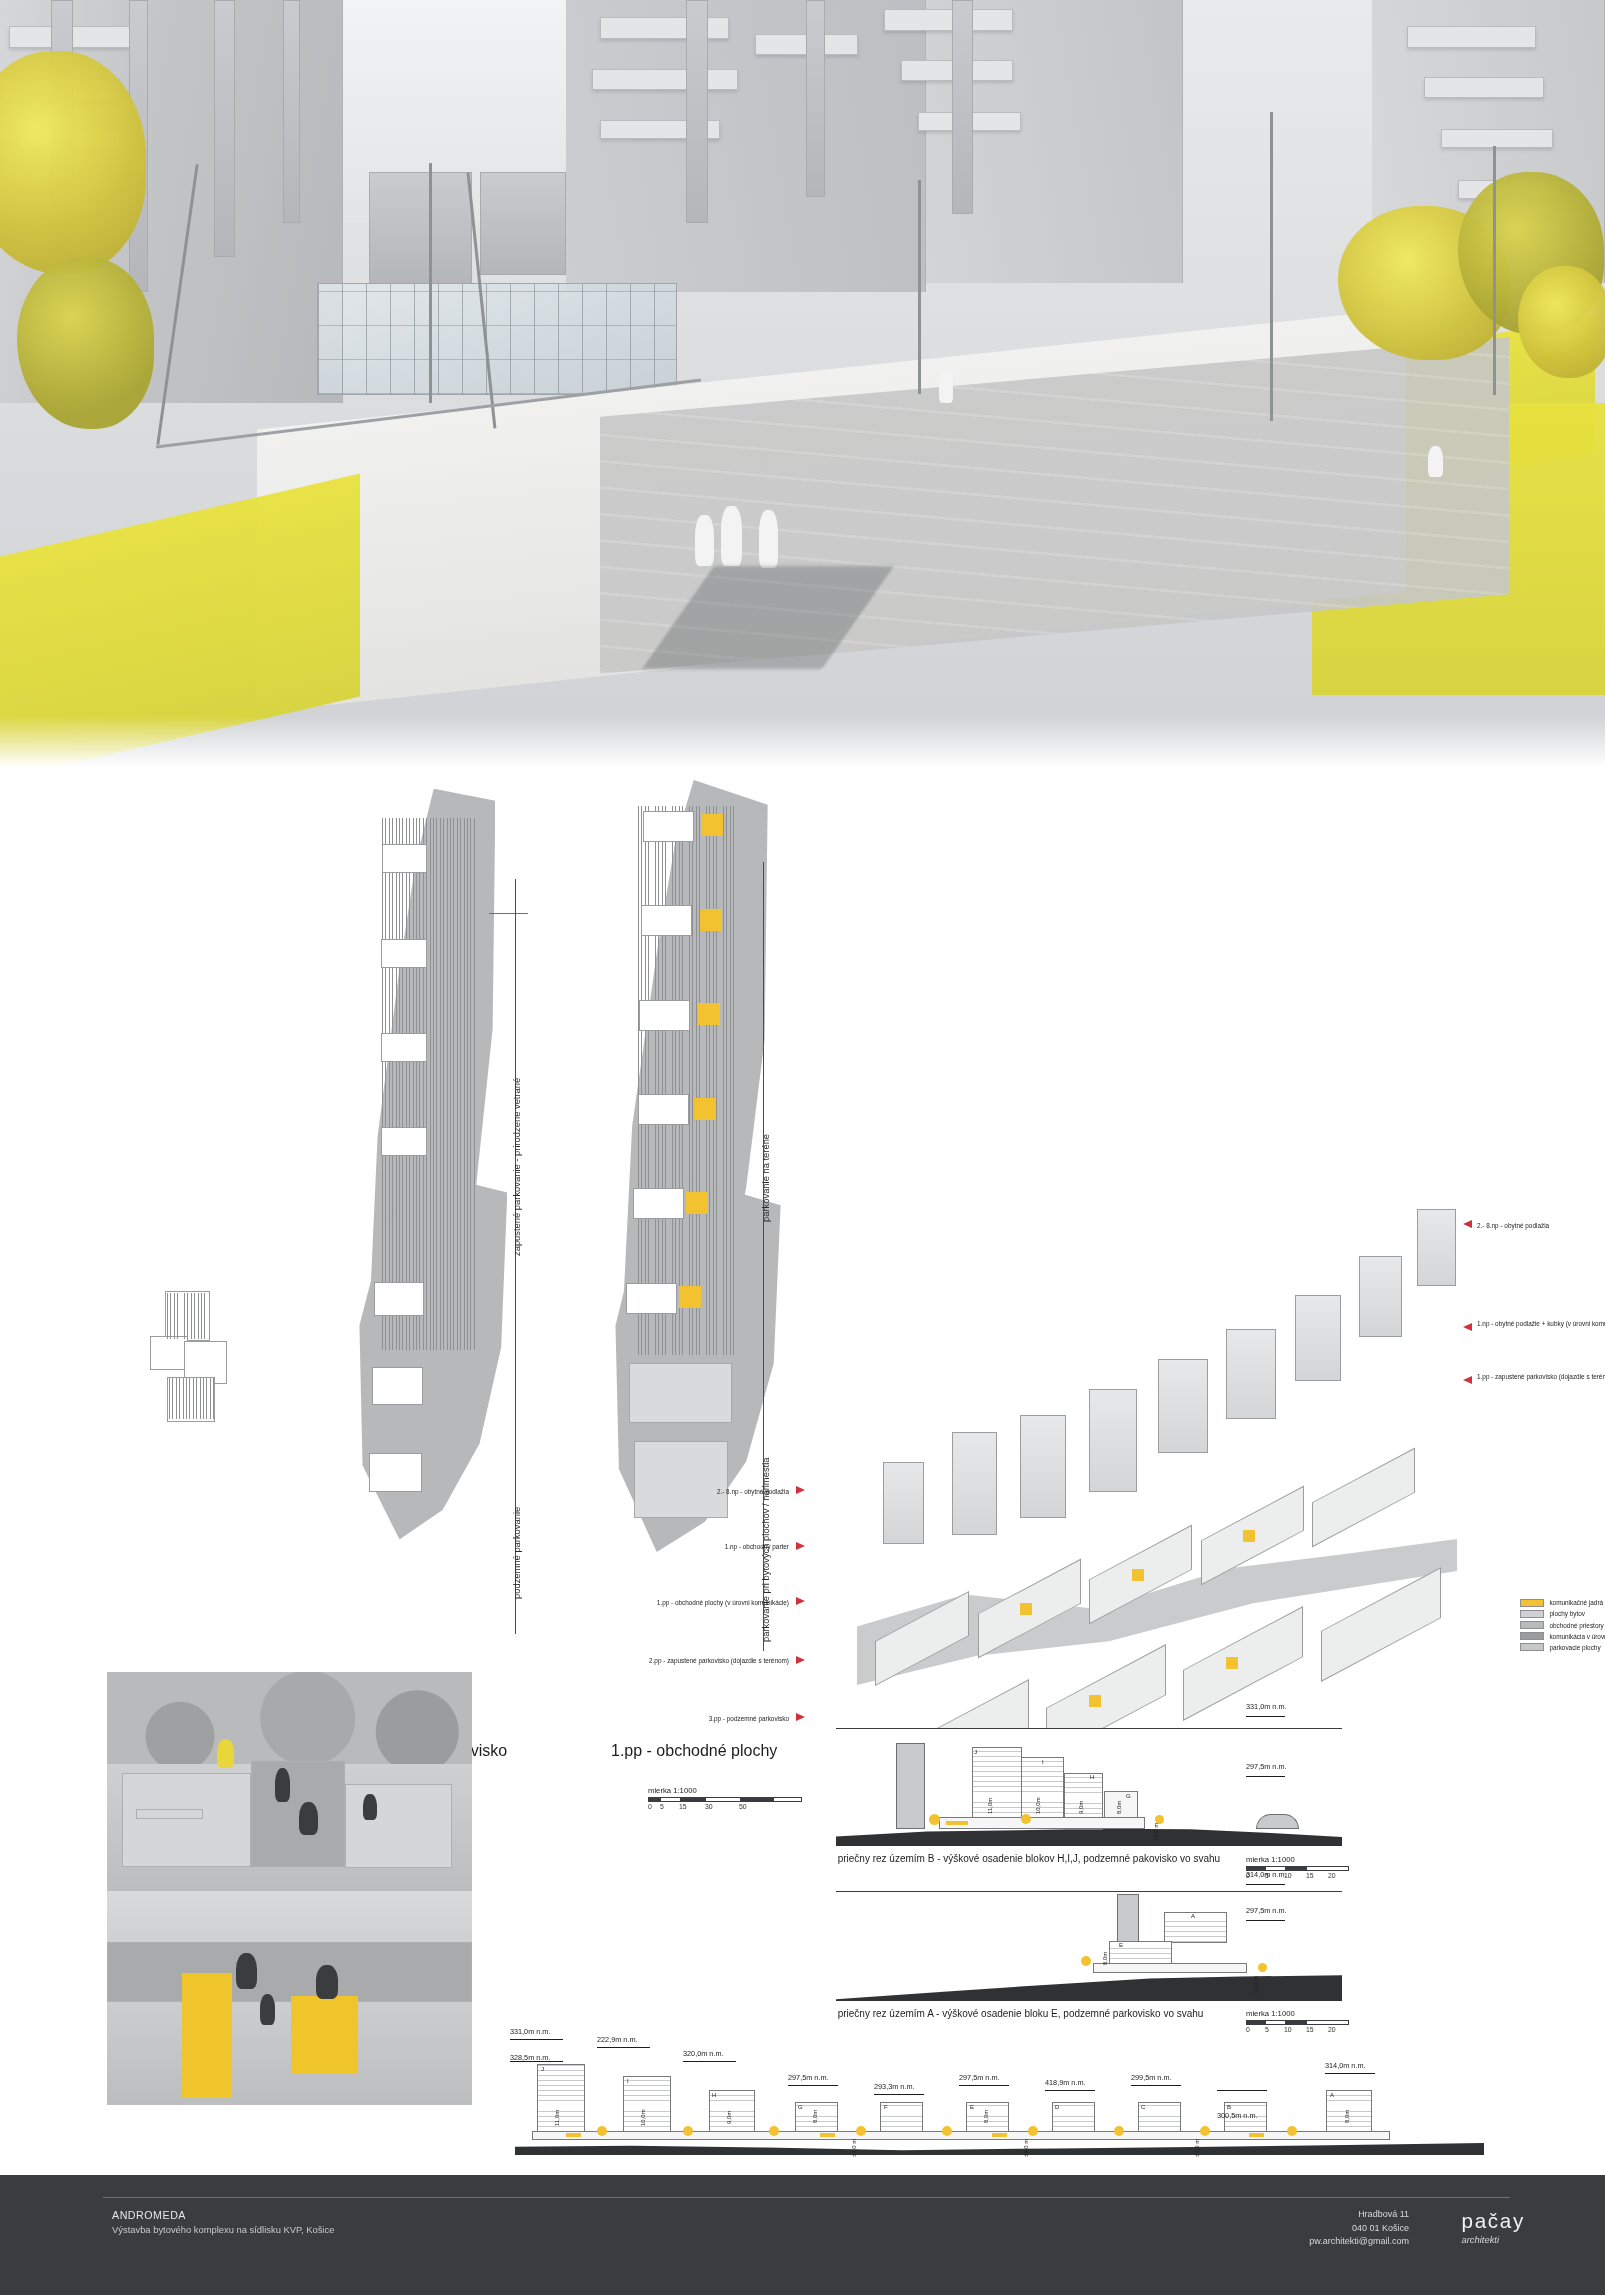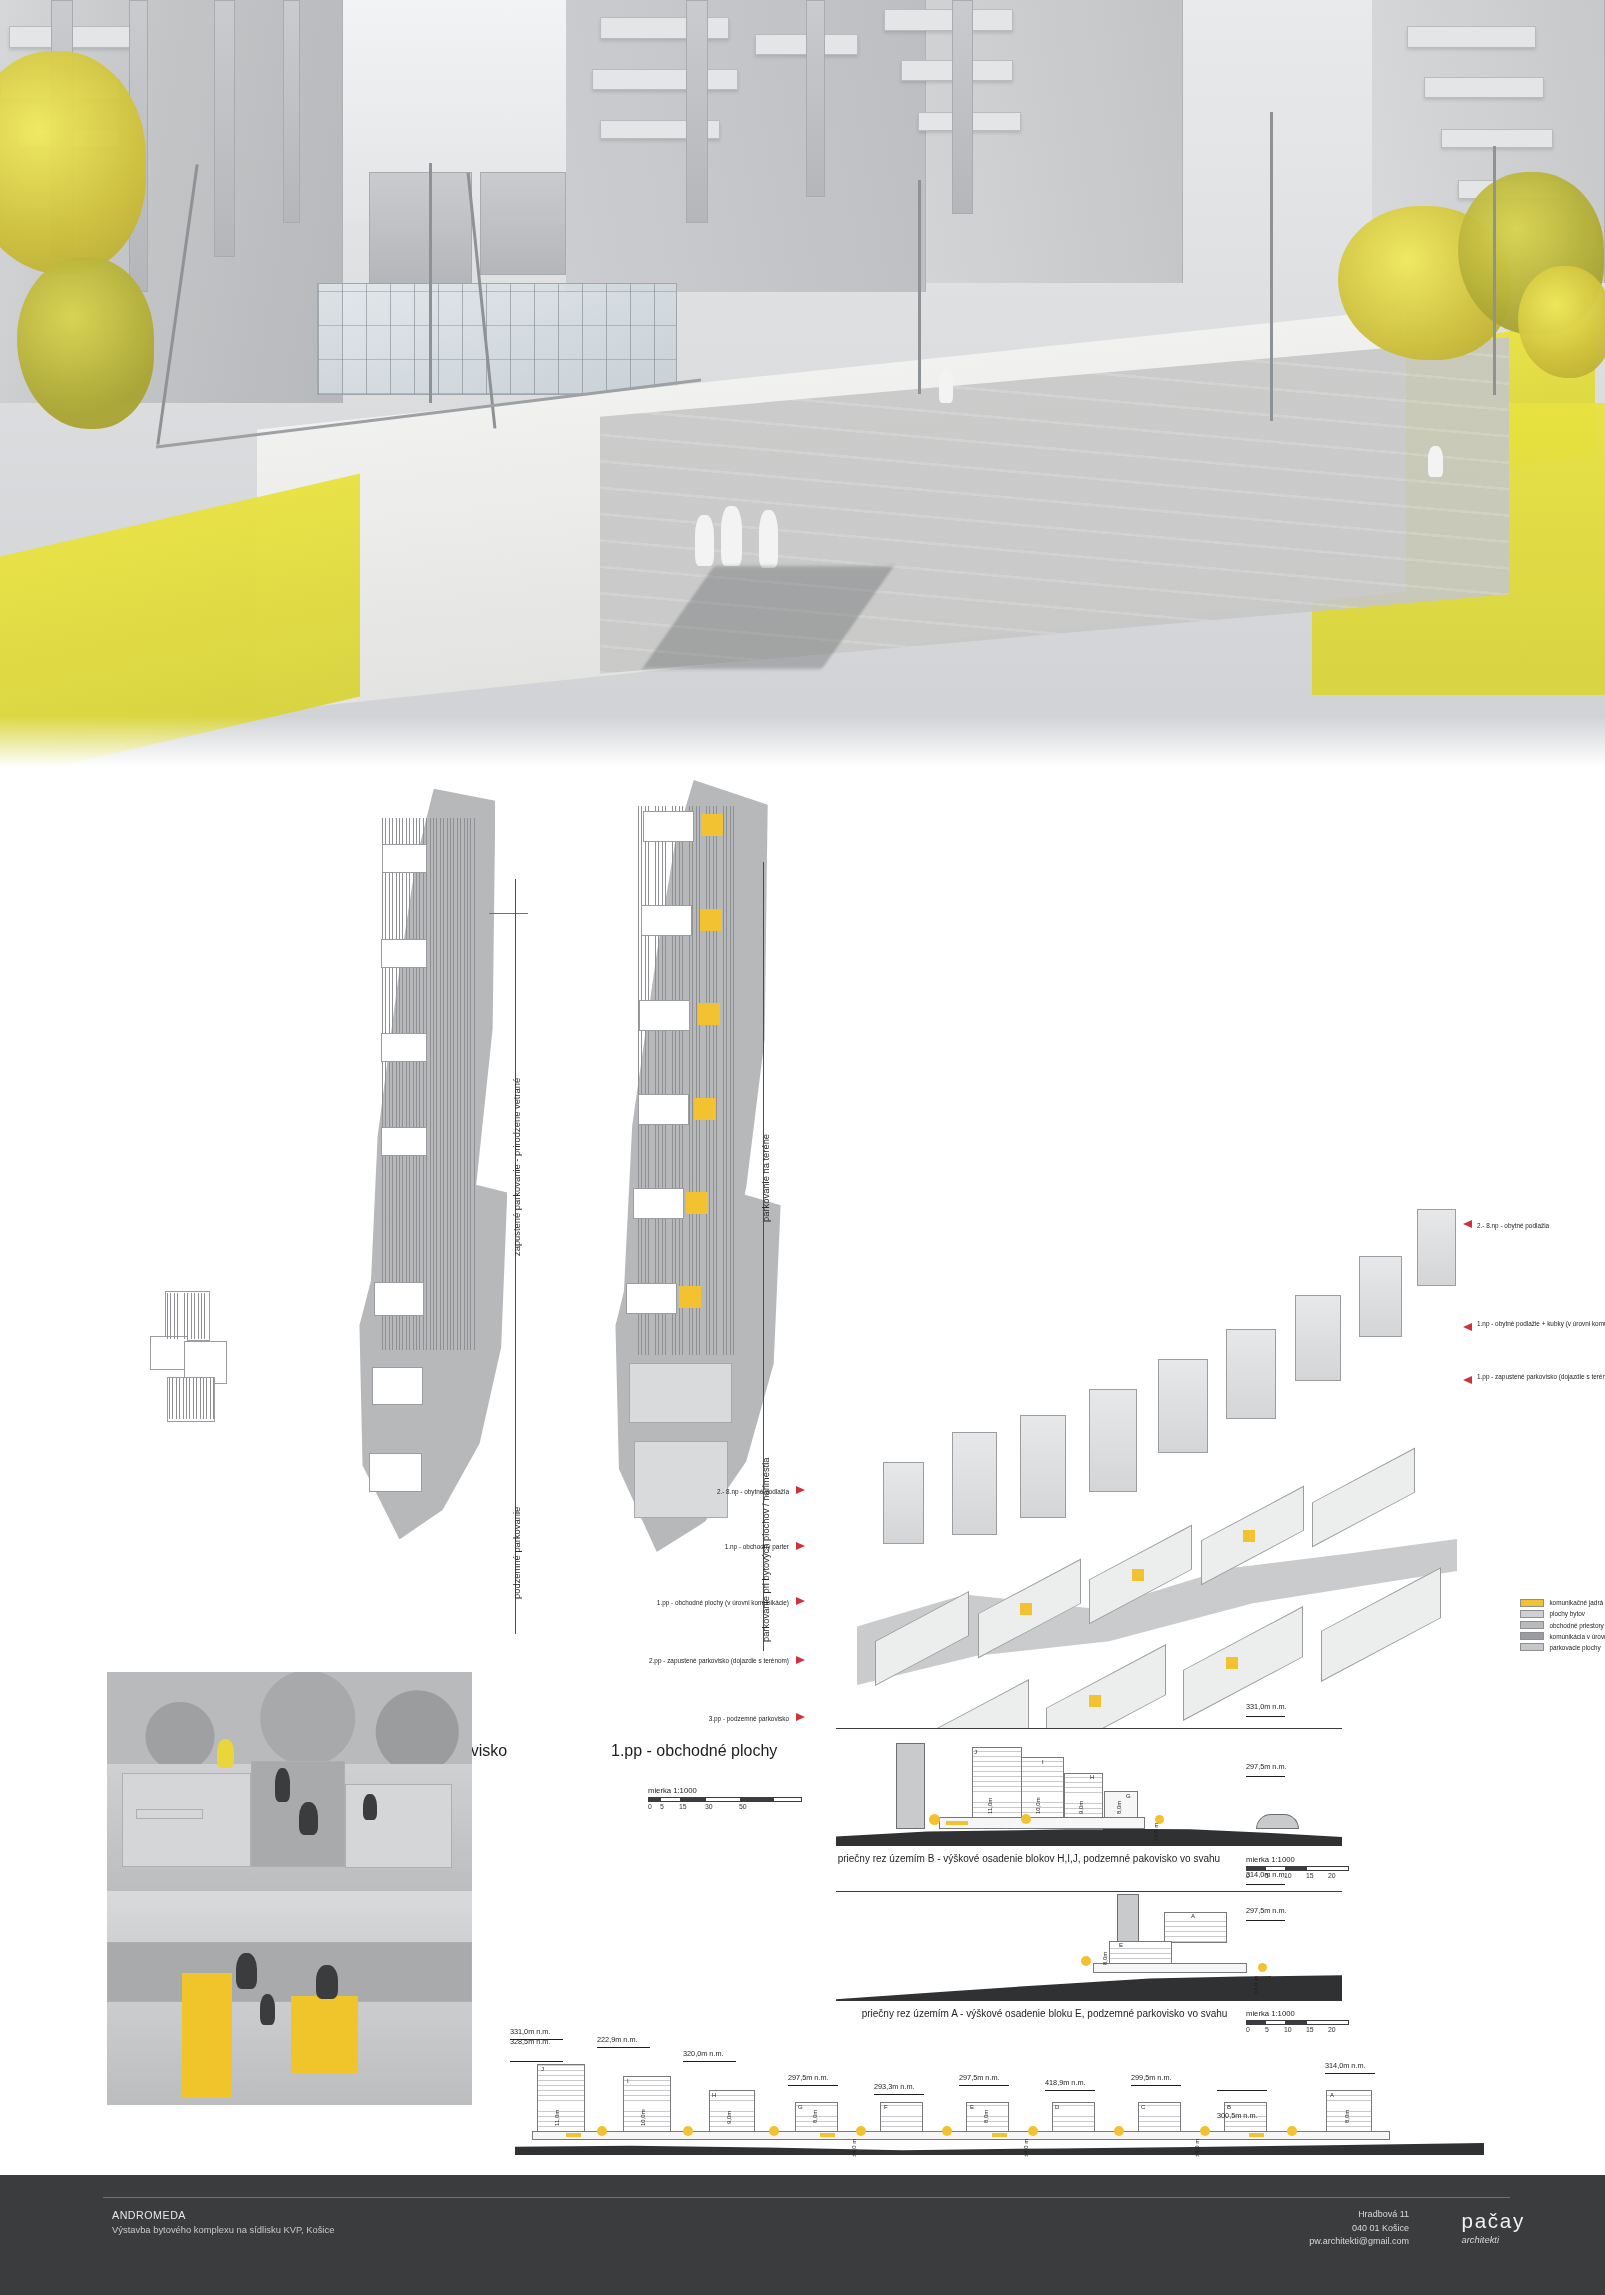--- a/index.html
+++ b/index.html
@@ -511,21 +511,21 @@
     <div class="lvl-txt" style="left:355px;top:22px;">A</div>
     <div class="lvl-txt" style="left:283px;top:51px;">E</div>
     <div class="lvl-rot" style="left:266px;top:74px;">8,0m</div>
     <div class="lvl-rot" style="left:417px;top:103px;">±4,0 m</div>
 
     <div class="alt-txt" style="left:410px;top:-20.6px;">314,0m n.m.</div>
     <div class="alt-tick" style="left:410px;top:-6.9px;width:39px;"></div>
     <div class="alt-txt" style="left:410px;top:15.4px;">297,5m n.m.</div>
     <div class="alt-tick" style="left:410px;top:29px;width:39px;"></div>
 
-    <div class="sec-title" style="left:1.7px;top:117px;margin-left:24px;">priečny rez územím A - výškové osadenie bloku E, podzemné parkovisko vo svahu</div>
+    <div class="sec-title" style="left:1.7px;top:117px;">priečny rez územím A - výškové osadenie bloku E, podzemné parkovisko vo svahu</div>
 
     <div class="scalebar" style="left:410px;top:118px;width:103px;">
       <div class="title">mierka 1:1000</div>
       <div class="bar">
         <i class="on" style="width:19px"></i>
           <i class="off" style="width:19px"></i>
         <i class="on" style="width:22px"></i>
           <i class="off" style="width:22px"></i>
       </div>
       <div class="nums">
@@ -585,21 +585,21 @@
     <div class="lvl-rot" style="left:211px;top:87px;">9,0m</div>
     <div class="lvl-rot" style="left:297px;top:86px;">8,0m</div>
     <div class="lvl-rot" style="left:468px;top:86px;">8,0m</div>
     <div class="lvl-rot" style="left:829px;top:86px;">8,0m</div>
     <div class="lvl-rot" style="left:336px;top:120px;">±4,0 m</div>
     <div class="lvl-rot" style="left:508px;top:120px;">±4,0 m</div>
     <div class="lvl-rot" style="left:679px;top:120px;">±4,0 m</div>
 
     <div class="alt-txt" style="left:-5.1px;top:-10.3px;">331,0m n.m.</div>
     <div class="alt-tick" style="left:-5.1px;top:1.7px;width:53px;"></div>
-    <div class="alt-txt" style="left:-5.1px;top:0;">328,5m n.m.</div>
+    <div class="alt-txt" style="left:-5.1px;top:16px;">328,5m n.m.</div>
     <div class="alt-tick" style="left:-5.1px;top:24px;width:53px;"></div>
     <div class="alt-txt" style="left:82px;top:-1.7px;">222,9m n.m.</div>
     <div class="alt-tick" style="left:82px;top:10.3px;width:53px;"></div>
     <div class="alt-txt" style="left:168px;top:12px;">320,0m n.m.</div>
     <div class="alt-tick" style="left:168px;top:24px;width:53px;"></div>
 
     <div class="alt-txt" style="left:273px;top:36px;">297,5m n.m.</div>
     <div class="alt-tick" style="left:273px;top:48px;width:50px;"></div>
     <div class="alt-txt" style="left:359px;top:45px;">293,3m n.m.</div>
     <div class="alt-tick" style="left:359px;top:57px;width:50px;"></div>

